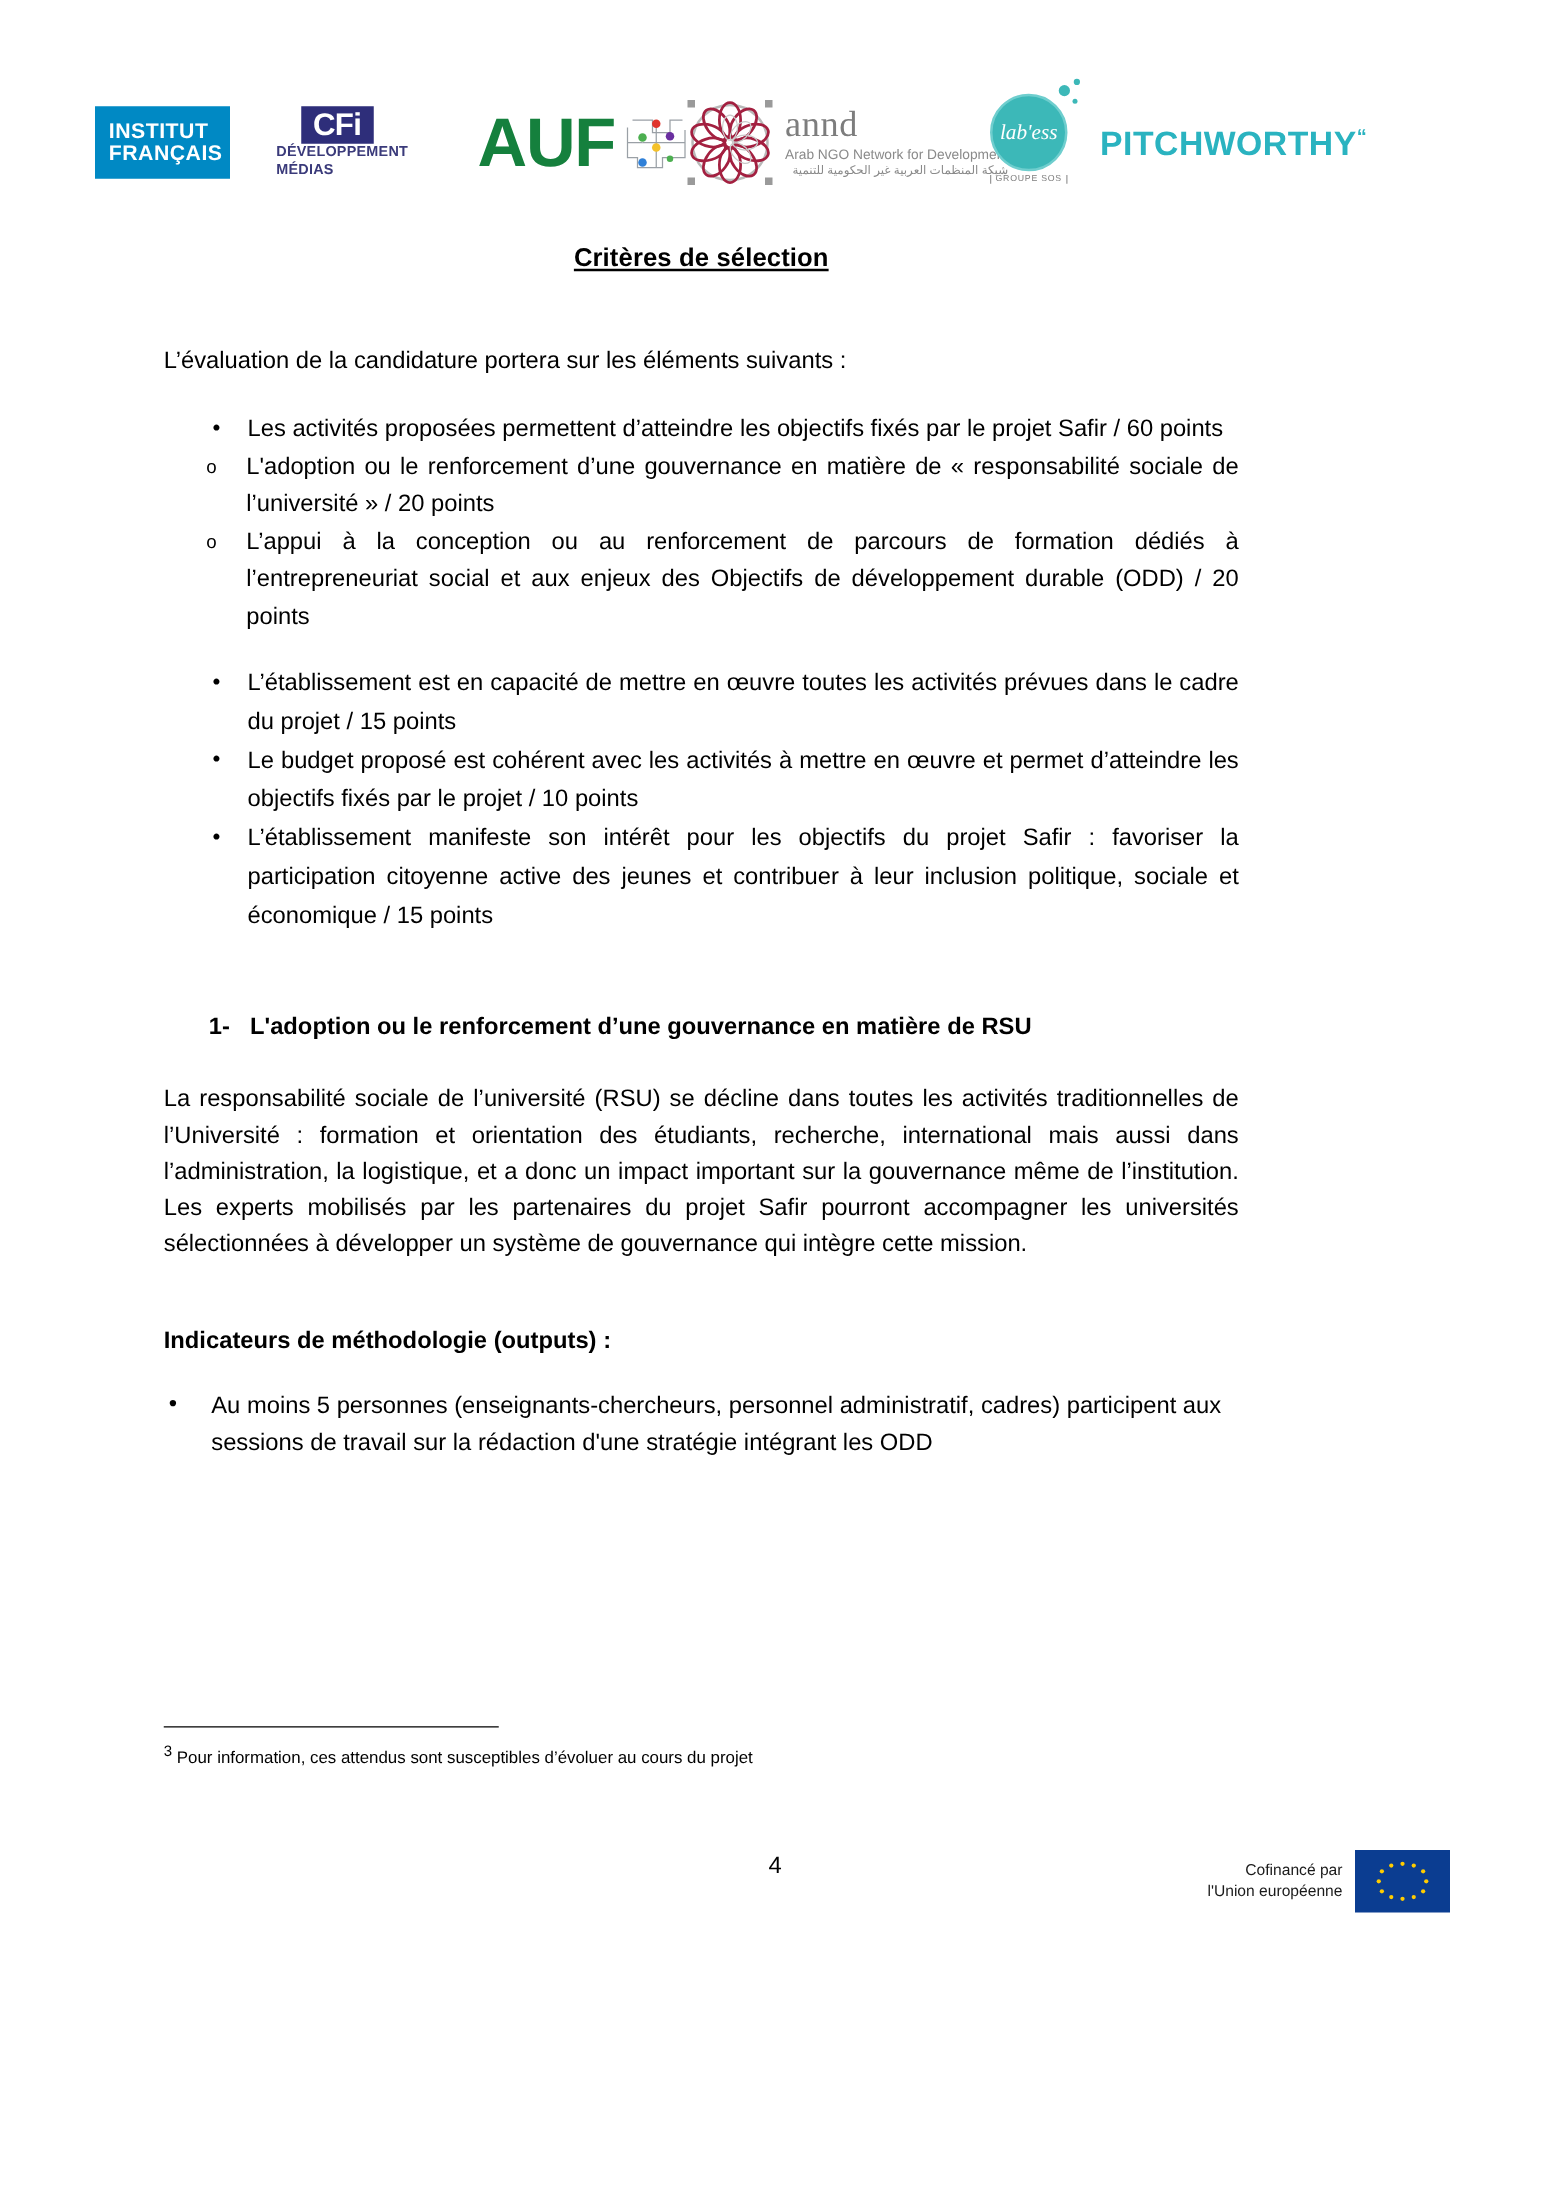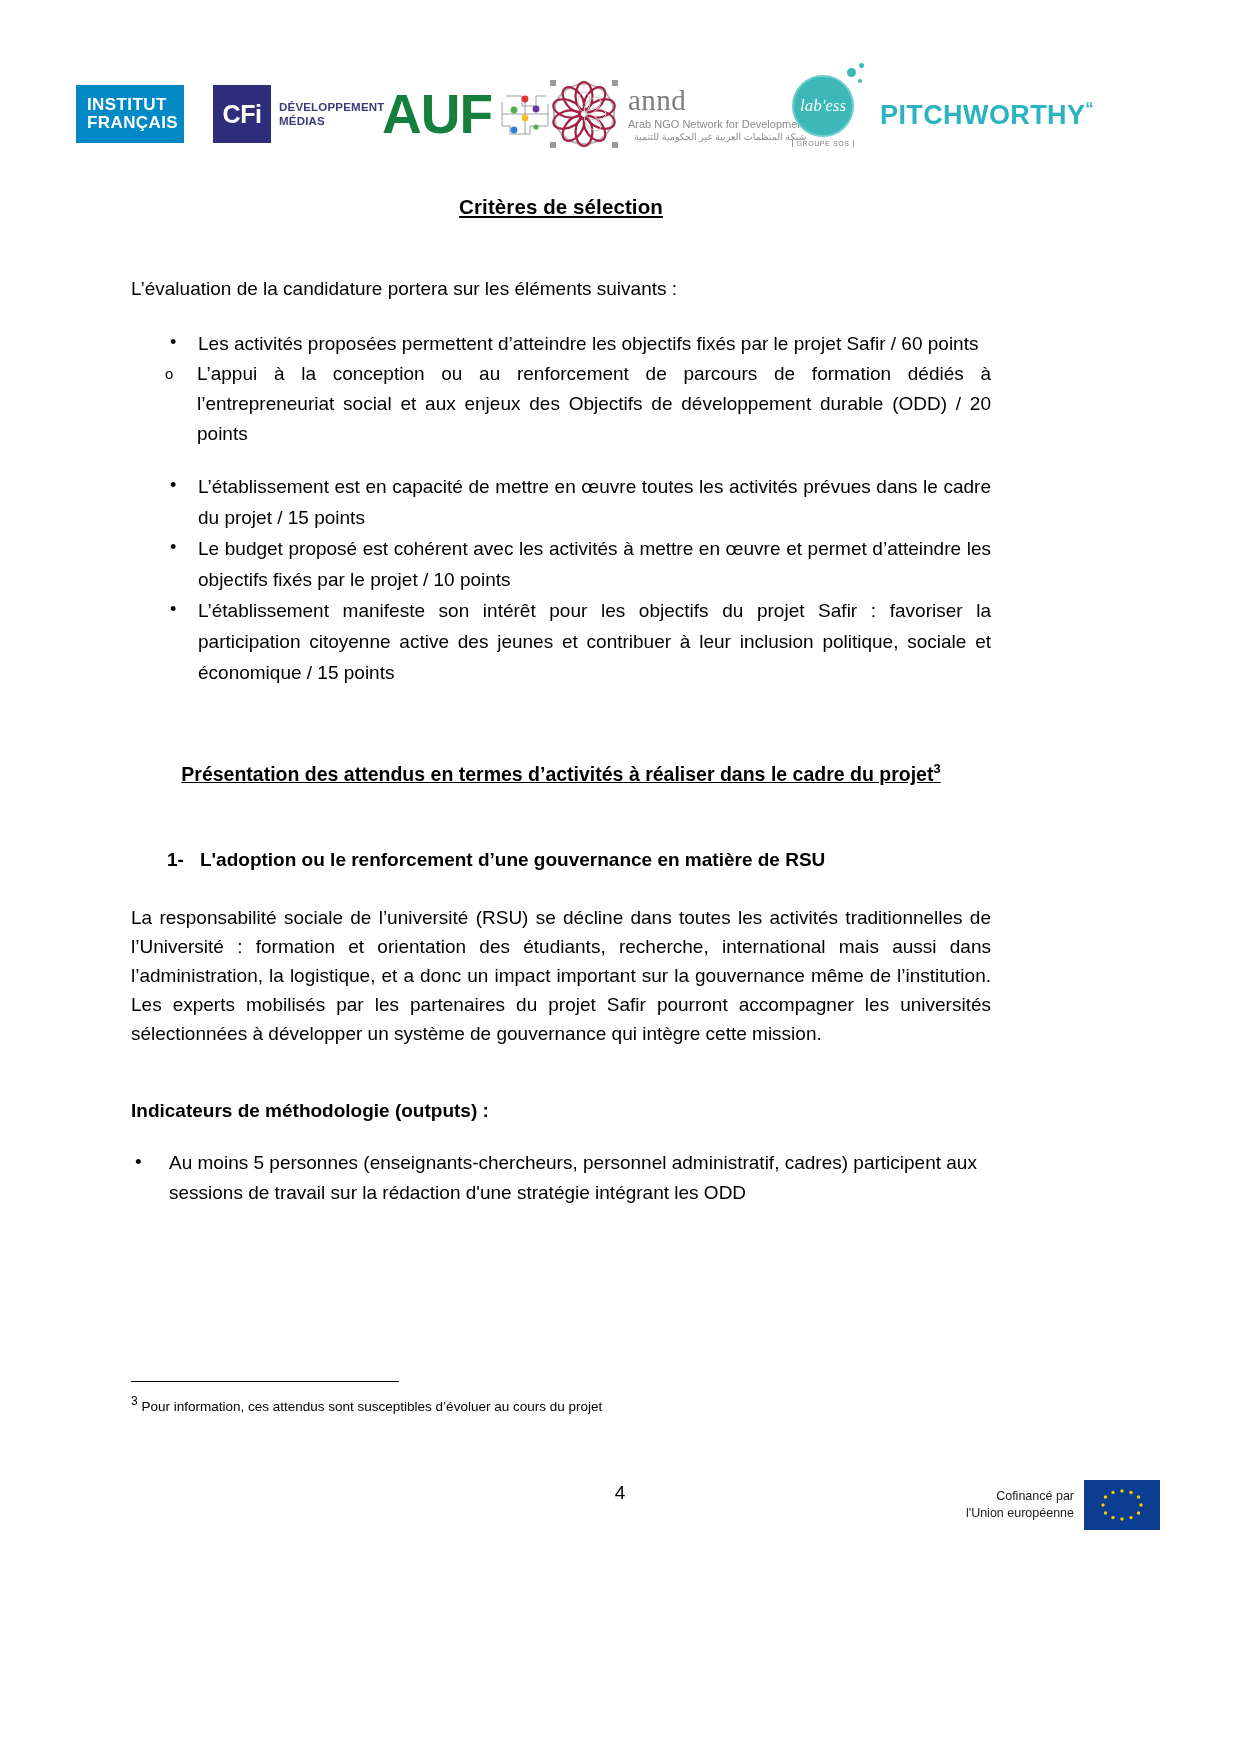--- a/index.html
+++ b/index.html
@@ -36,21 +36,21 @@
     color: #ffffff;
     font-family: "Liberation Sans", sans-serif;
     font-weight: bold;
     font-size: 17px;
     letter-spacing: 0.4px;
     line-height: 18px;
     display: block;
   }
 
   
-  .logo-cfi { left: 213px; top: 85px; height: 58px; }
+  .logo-cfi { left: 213px; top: 85px; height: 58px; flex-direction: column; }
   .cfi-box {
     width: 58px; height: 58px;
     background: #2e2e7a;
     display: flex; align-items: center; justify-content: center;
   }
   .cfi-box span {
     color: #ffffff; font-weight: bold; font-size: 25px;
     letter-spacing: -0.5px;
   }
   .cfi-text {
@@ -370,30 +370,30 @@
 
   <h1 class="doc-title">Critères de sélection</h1>
 
   <p class="para intro">L’évaluation de la candidature portera sur les éléments suivants :</p>
 
   <ul class="lvl1">
     <li>Les activités proposées permettent d’atteindre les objectifs fixés par le projet Safir / 60 points</li>
   </ul>
 
   <ul class="lvl2">
+    <li>L'adoption ou le renforcement d’une gouvernance en matière de « responsabilité sociale de l’université » / 20 points</li>
     <li>L’appui à la conception ou au renforcement de parcours de formation dédiés à l’entrepreneuriat social et aux enjeux des Objectifs de développement durable (ODD) / 20 points</li>
   </ul>
 
   <ul class="lvl1">
     <li class="gap-above">L’établissement est en capacité de mettre en œuvre toutes les activités prévues dans le cadre du projet / 15 points</li>
     <li>Le budget proposé est cohérent avec les activités à mettre en œuvre et permet d’atteindre les objectifs fixés par le projet / 10 points</li>
     <li>L’établissement manifeste son intérêt pour les objectifs du projet Safir : favoriser la participation citoyenne active des jeunes et contribuer à leur inclusion politique, sociale et économique / 15 points</li>
   </ul>
 
-  <h2 class="section-title"><span>Présentation des attendus en termes d’activités à réaliser dans le cadre du projet</span><sup>3</sup></h2>
 
   <div class="numbered">
     <span class="num">1-</span>
     <span>L'adoption ou le renforcement d’une gouvernance en matière de RSU</span>
   </div>
 
   <p class="body-para">La responsabilité sociale de l’université (RSU) se décline dans toutes les activités traditionnelles de l’Université : formation et orientation des étudiants, recherche, international mais aussi dans l’administration, la logistique, et a donc un impact important sur la gouvernance même de l’institution. Les experts mobilisés par les partenaires du projet Safir pourront accompagner les universités sélectionnées à développer un système de gouvernance qui intègre cette mission.</p>
 
   <p class="sub-head">Indicateurs de méthodologie (outputs) :</p>
 

